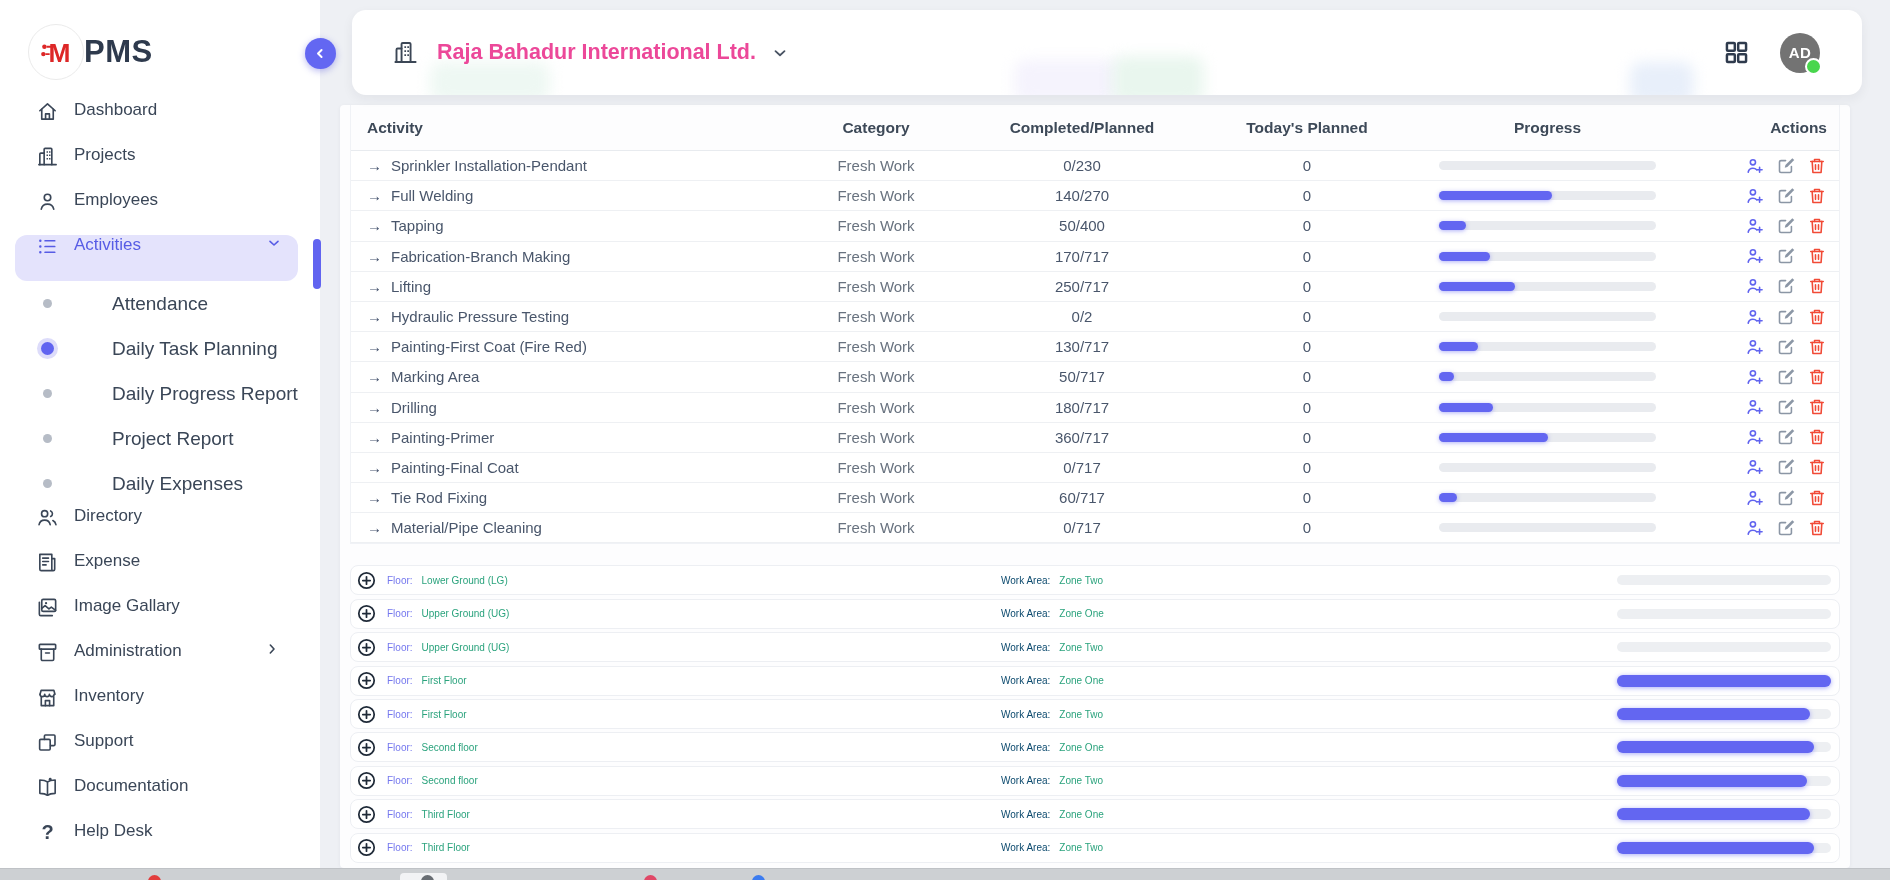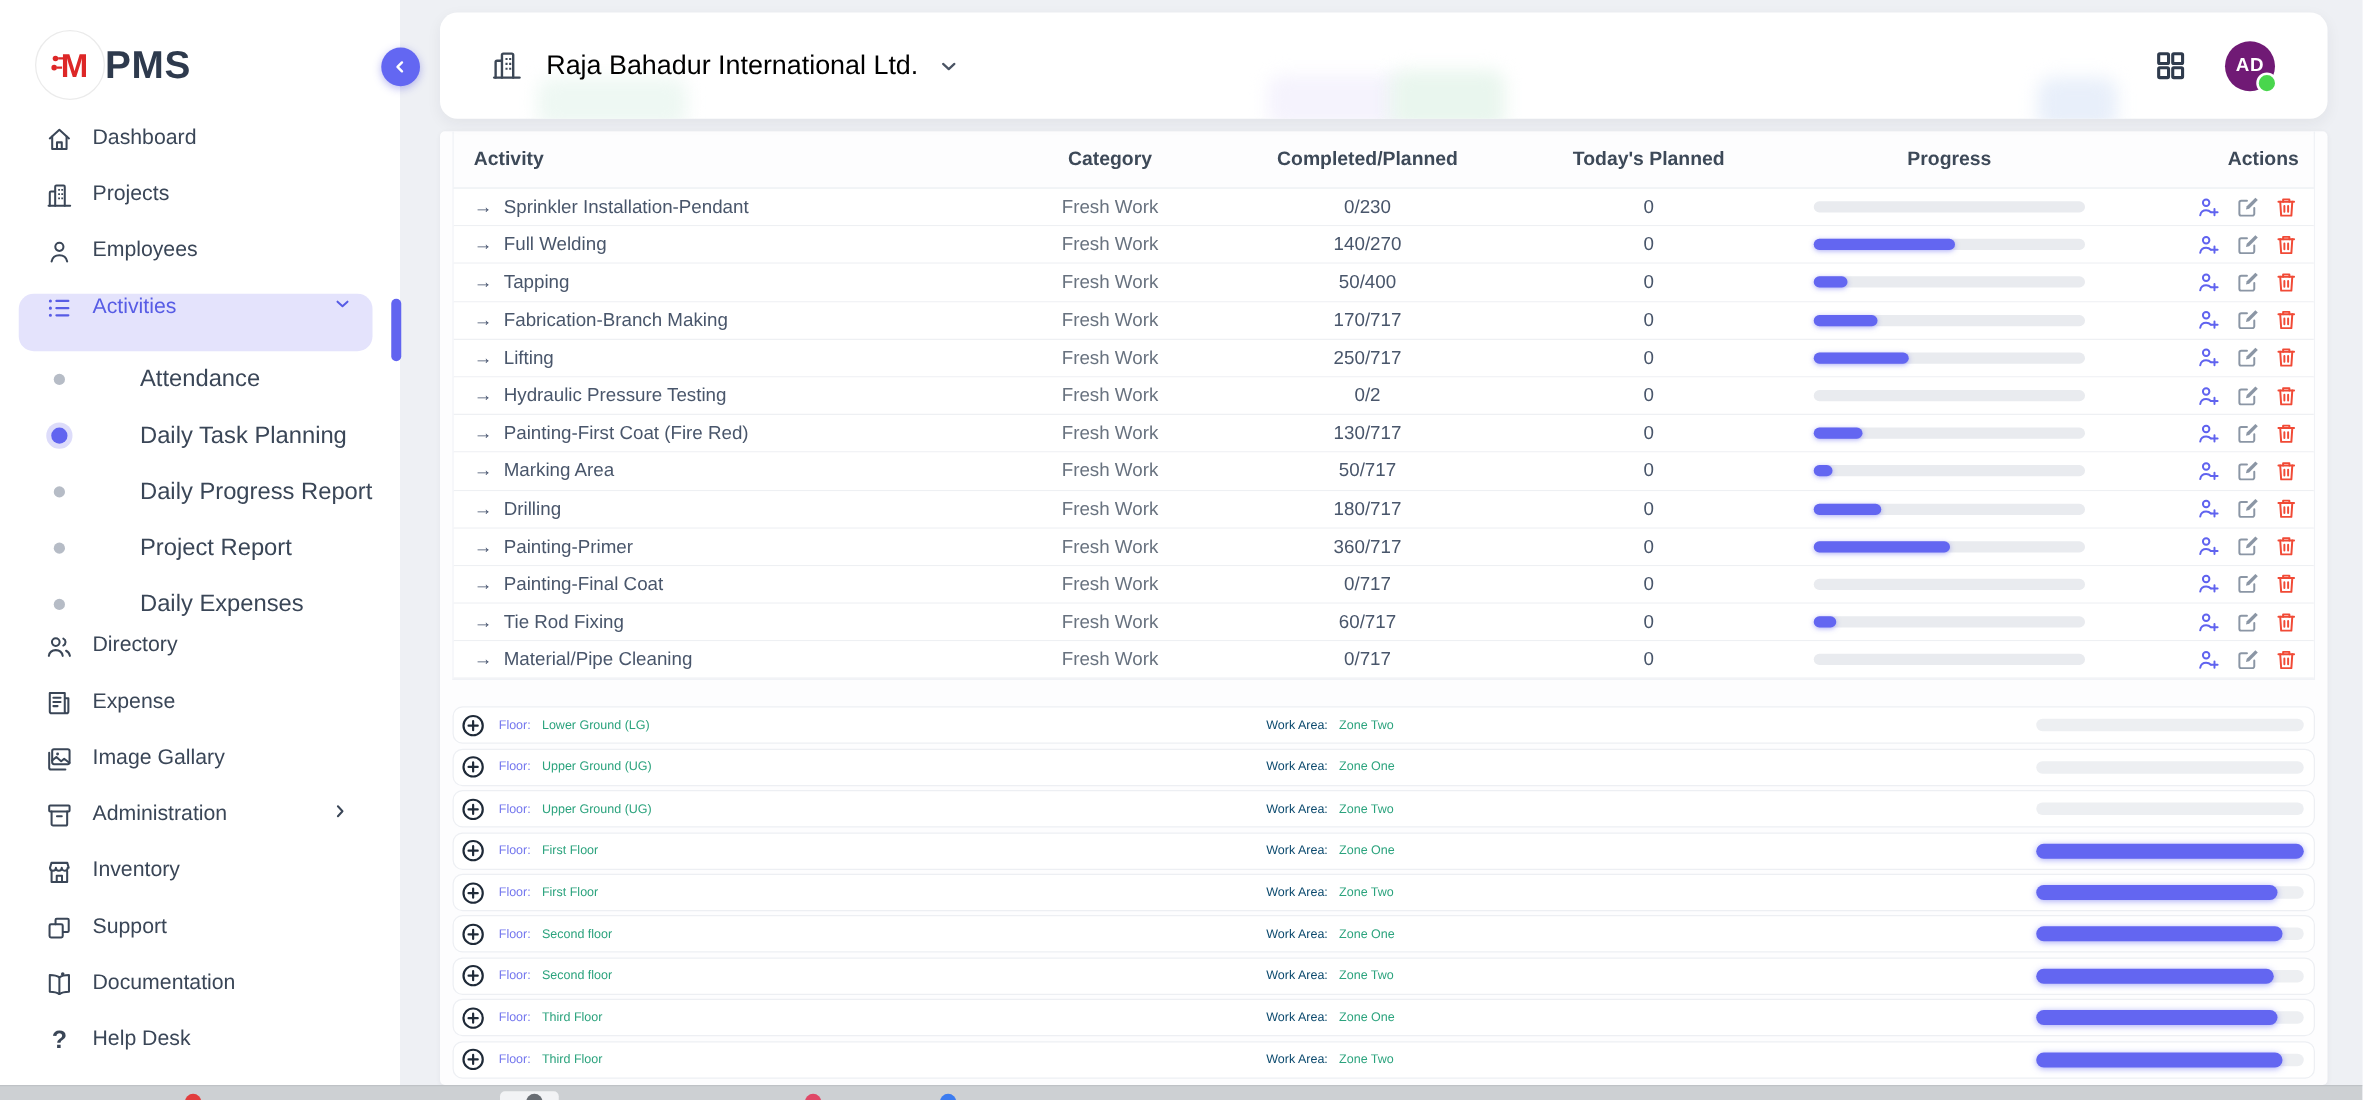--- a/index.html
+++ b/index.html
@@ -39,34 +39,34 @@
                border-radius:14px;box-shadow:0 4px 12px rgba(30,41,59,.06);display:flex;
                align-items:center;padding:0 42px 0 40px;box-sizing:border-box;overflow:hidden;z-index:1;}
   .blob{position:absolute;filter:blur(7px);border-radius:12px;z-index:0;}
   .b1{left:78px;top:52px;width:120px;height:40px;background:#eef8f3;}
   .b2{left:662px;top:50px;width:110px;height:42px;background:#f5f3fd;}
   .b3{left:760px;top:46px;width:92px;height:48px;background:#e9f6ee;}
   .b4{left:1278px;top:52px;width:64px;height:42px;background:#e8effa;}
   .hc-left{display:flex;align-items:center;z-index:1;cursor:pointer;}
   .building-ic{width:27px;height:27px;color:#3c4756;display:flex;}
   .building-ic svg{width:100%;height:100%;}
-  .company{margin-left:18px;font-size:21.5px;font-weight:400;color:#000000;}
+  .company{margin-left:18px;font-size:21.5px;font-weight:700;color:#ec4899;}
   .chev-down{margin-left:15px;width:18px;height:18px;color:#4a5464;display:flex;}
   .chev-down svg{width:100%;height:100%;}
   .header-right{margin-left:auto;display:flex;align-items:center;gap:30px;z-index:1;}
   .grid-btn{width:27px;height:27px;color:#2f3b4d;cursor:pointer;display:flex;}
   .grid-btn svg{width:100%;height:100%;}
-  .avatar{width:40px;height:40px;border-radius:50%;background:#701a75;color:#fff;font-weight:700;
+  .avatar{width:40px;height:40px;border-radius:50%;background:#737373;color:#fff;font-weight:700;
           font-size:15px;display:flex;align-items:center;justify-content:center;position:relative;
           cursor:pointer;letter-spacing:.5px;}
   .status-dot{position:absolute;right:-2px;bottom:-2px;width:13px;height:13px;border-radius:50%;
               background:#49d64d;border:2px solid #fff;}
 
   
-  .content-card{position:absolute;left:352px;top:105px;width:1510px;height:763px;background:#fdfdfe;
+  .content-card{position:absolute;left:340px;top:105px;width:1510px;height:763px;background:#fdfdfe;
                 border-radius:4px;box-shadow:0 1px 4px rgba(30,41,59,.05);box-sizing:border-box;
                 overflow:hidden;}
   .table-wrap{margin:0 10px;border:1px solid #f0f2f6;border-top:none;box-sizing:border-box;}
   .thead,.trow{display:grid;grid-template-columns:408px 202px 210px 240px 300px 1fr;
                align-items:center;padding:0 12px 0 16px;box-sizing:border-box;}
   .thead{height:46px;border-bottom:1px solid #e8ebef;font-size:15.5px;font-weight:600;color:#3d4958;}
   .th-c{text-align:center;}
   .th-progress{width:217px;margin-left:12px;text-align:center;}
   .th-actions{text-align:right;}
   .trow{height:30.2px;border-bottom:1px solid #eef0f3;font-size:15px;background:#fff;}

